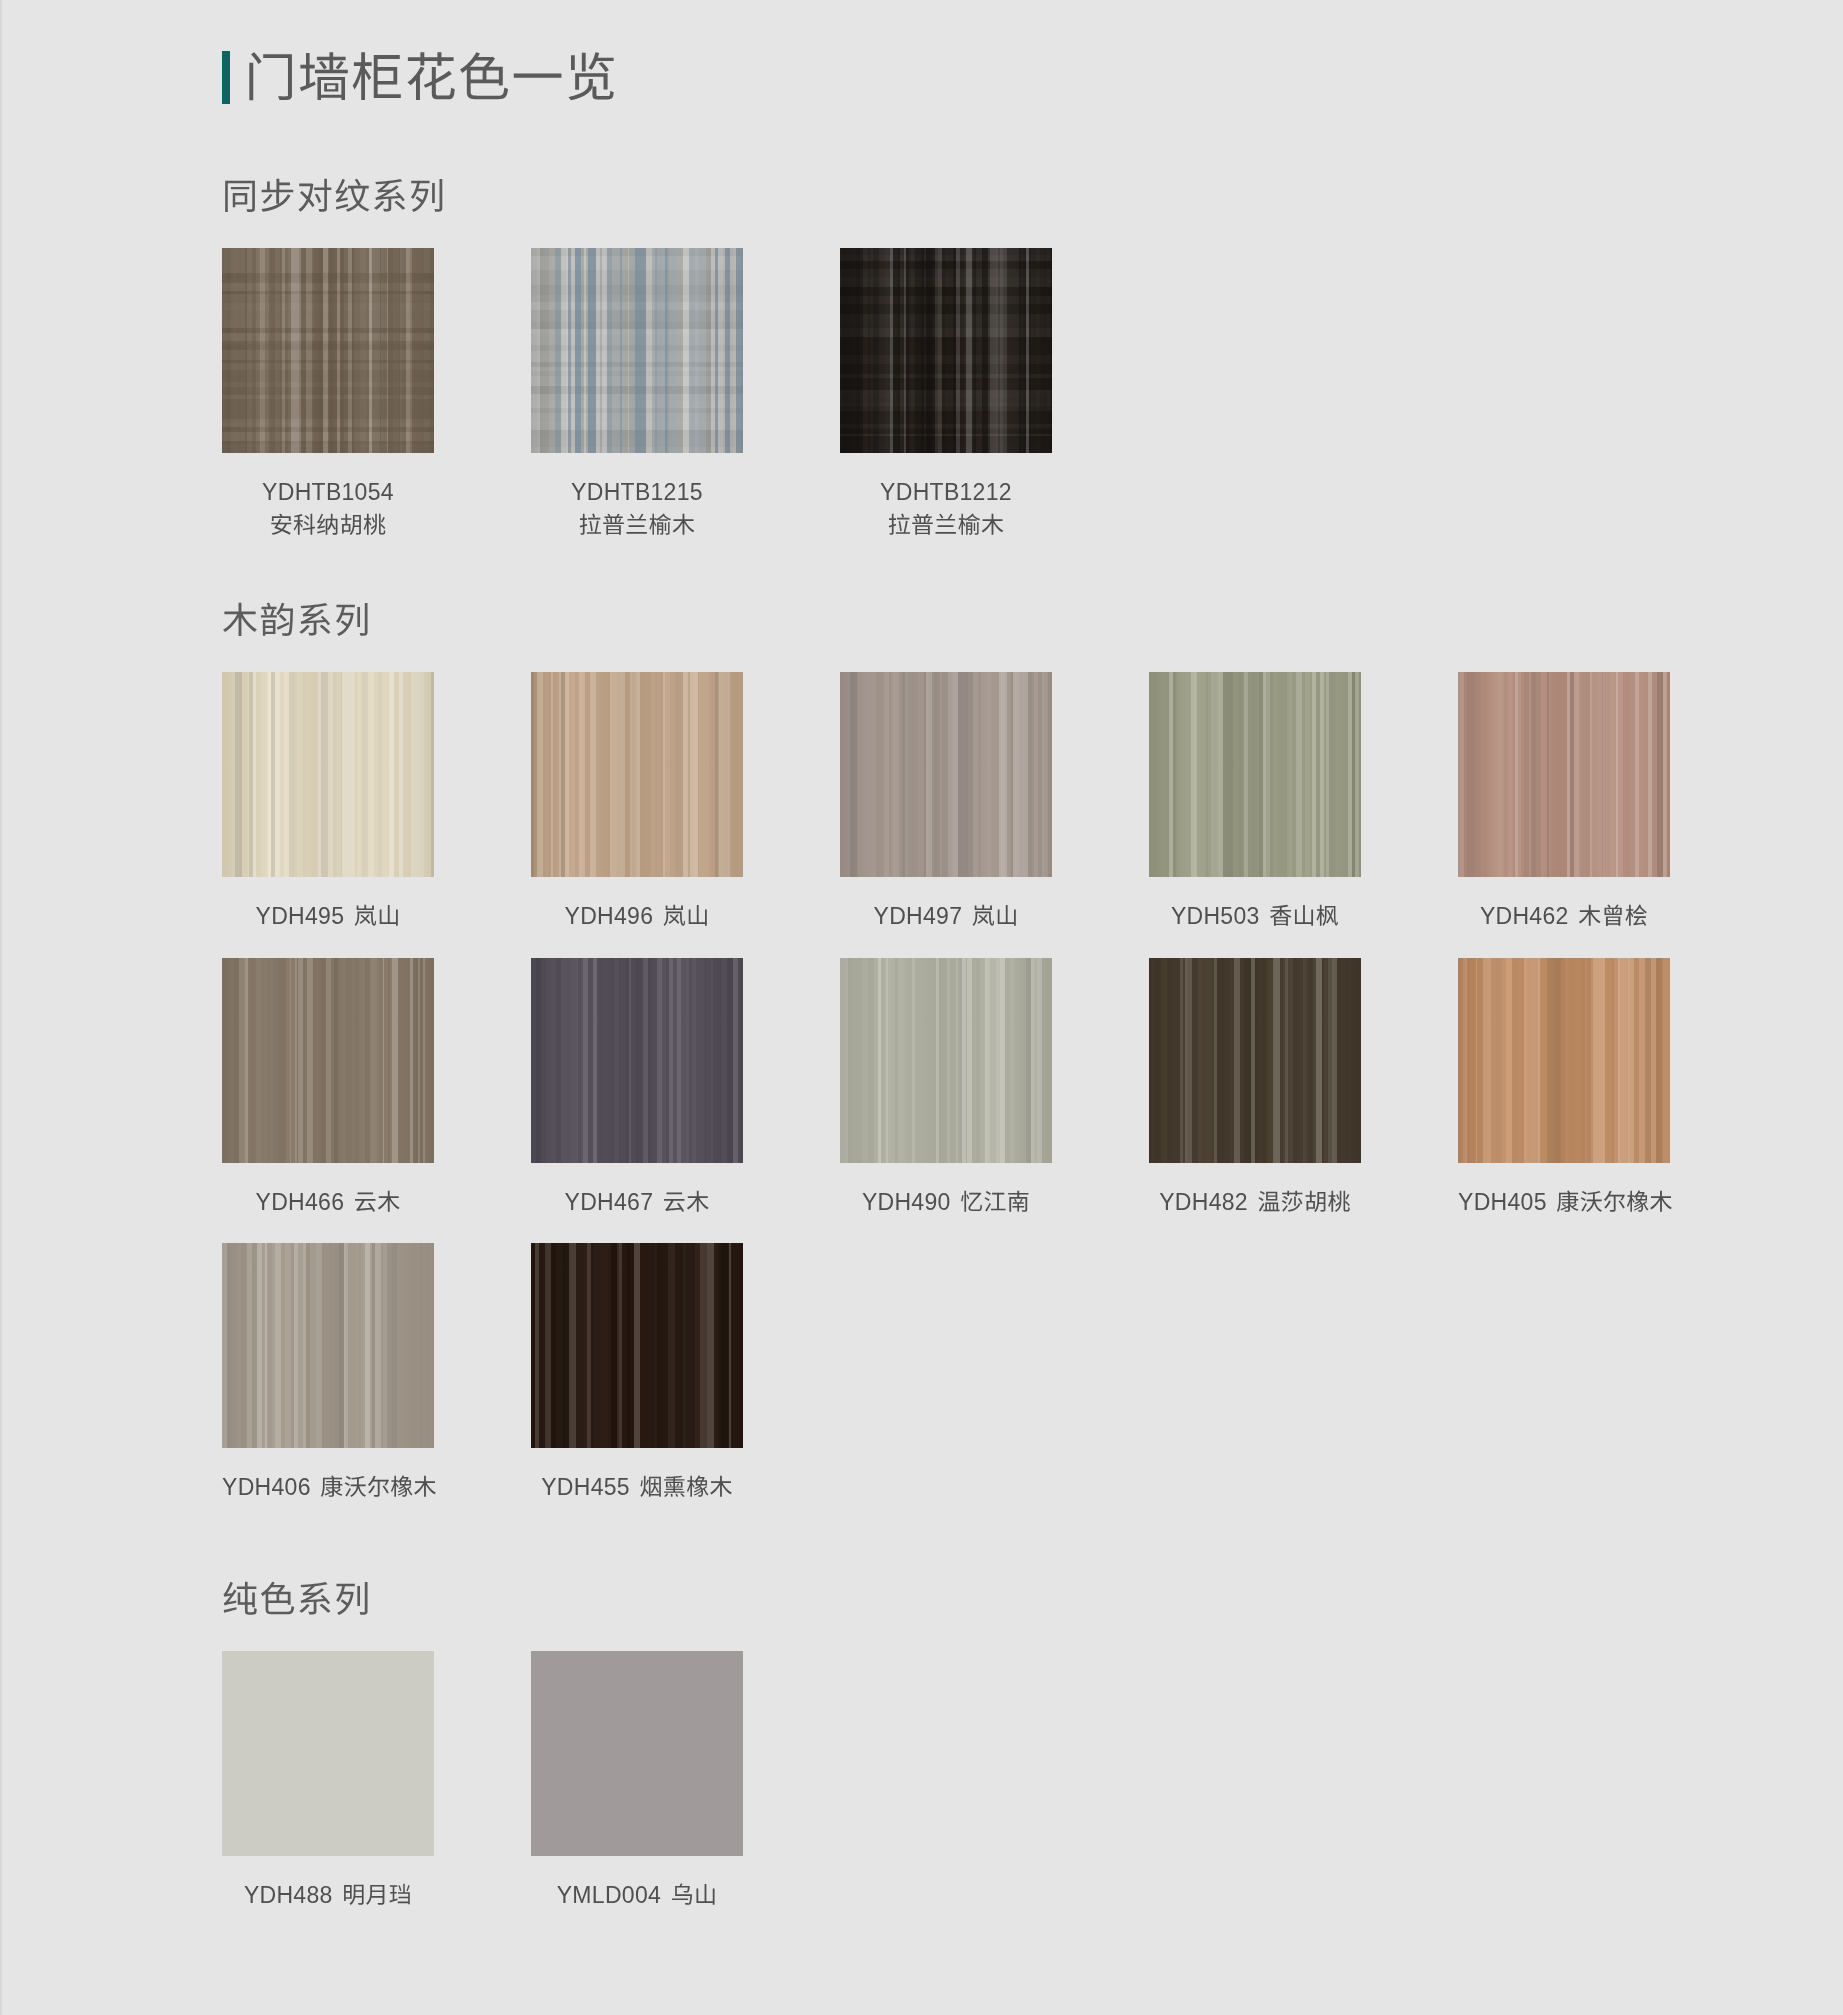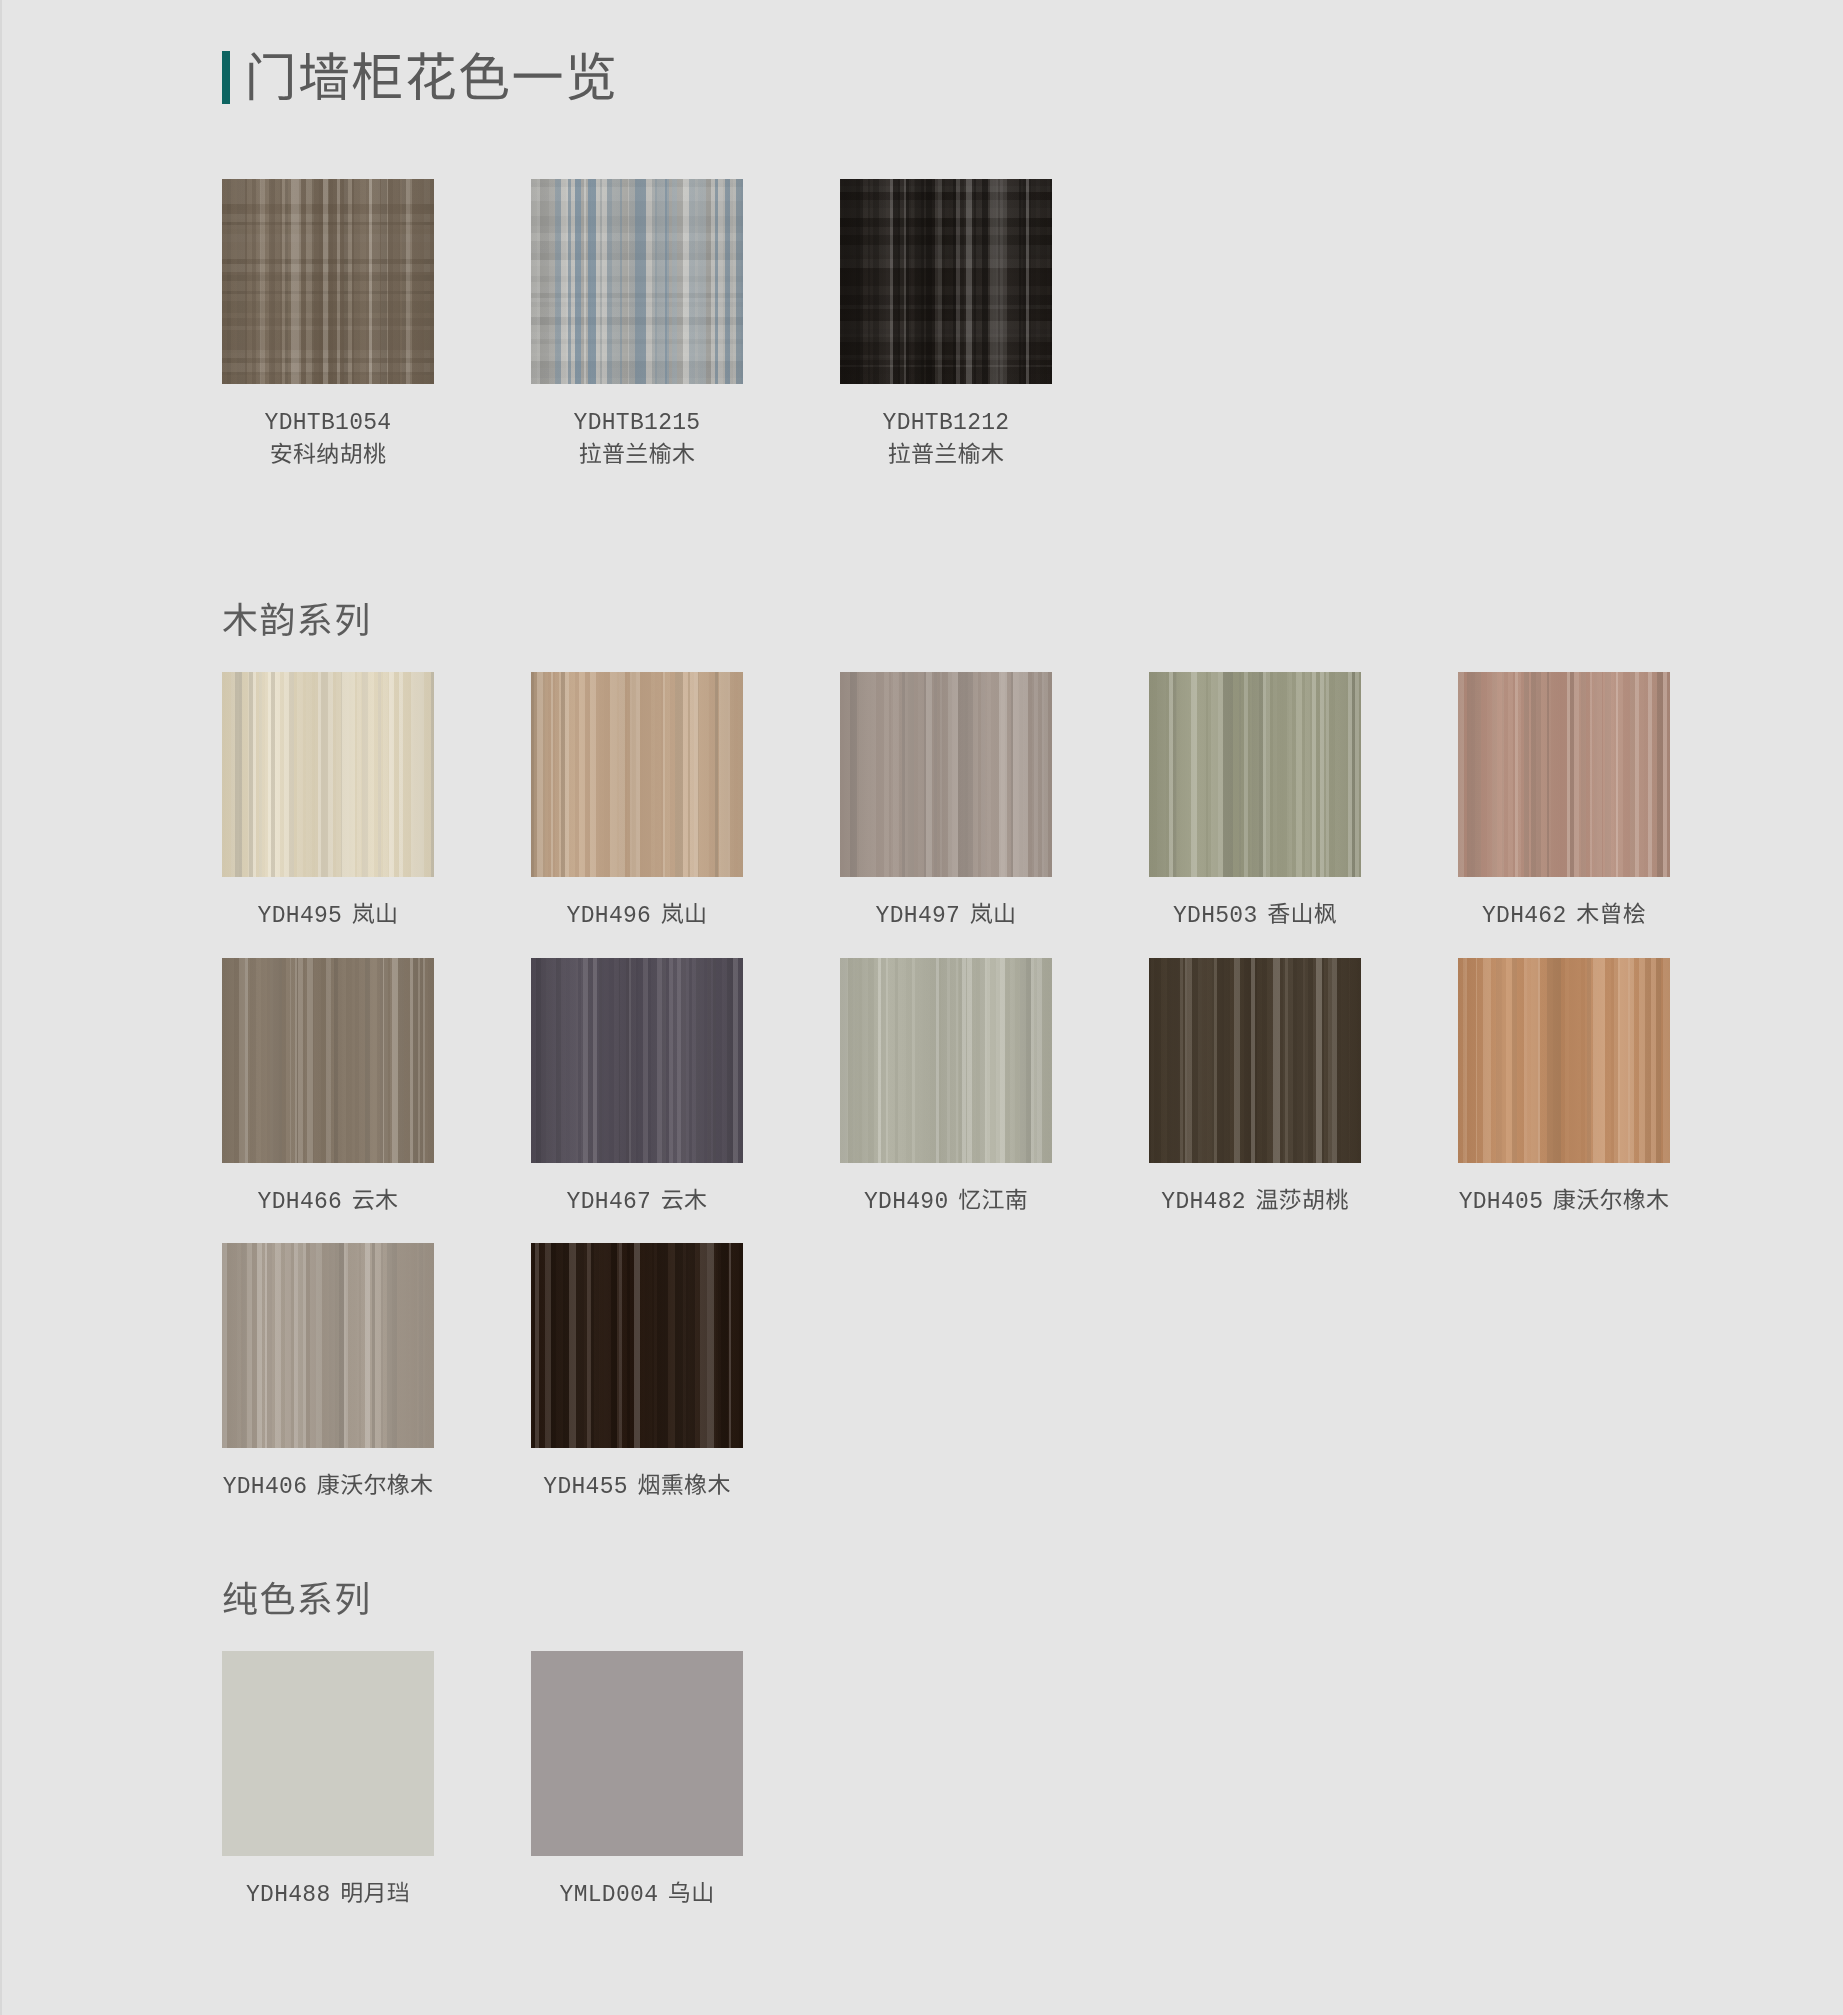--- a/index.html
+++ b/index.html
@@ -65,21 +65,20 @@
     font-weight: 400;
   }
   .grid {
     display: flex;
     flex-wrap: wrap;
   }
   .swatch-cell {
     width: 212px;
     margin-right: 97px;
     margin-bottom: 25px;
-    font-family: Liberation Mono, monospace;
   }
   .swatch-cell.last-in-row {
     margin-right: 0;
   }
   .swatch {
     width: 212px;
     height: 205px;
     position: relative;
     overflow: hidden;
   }
@@ -110,20 +109,21 @@
 <body>
 
 <div class="page">
 
   <div class="title-row">
     <div class="title-bar"></div>
     <div class="title-text">门墙柜花色一览</div>
   </div>
 
   <div class="section" id="sec-0">
+    <h2 class="section-title">同步对纹系列</h2>
     <div class="grid">
         <div class="swatch-cell">
           <div class="swatch">
             <div class="grain" style="background: linear-gradient(90deg, rgba(93, 80, 66, 0.208) 0%, rgba(93, 80, 66, 0.208) 2.58%, rgba(0, 0, 0, 0.075) 2.58%, rgba(0, 0, 0, 0.075) 4.42%, rgba(93, 80, 66, 0.13) 4.42%, rgba(93, 80, 66, 0.13) 7.16%, rgba(0, 0, 0, 0.06) 7.16%, rgba(0, 0, 0, 0.06) 9.4%, rgba(0, 0, 0, 0.067) 9.4%, rgba(0, 0, 0, 0.067) 10.77%, rgba(93, 80, 66, 0.506) 10.77%, rgba(93, 80, 66, 0.506) 11.82%, rgba(93, 80, 66, 0.157) 11.82%, rgba(93, 80, 66, 0.157) 14.31%, rgba(93, 80, 66, 0.42) 14.31%, rgba(93, 80, 66, 0.42) 16.15%, rgba(93, 80, 66, 0.16) 16.15%, rgba(93, 80, 66, 0.16) 17.06%, rgba(0, 0, 0, 0.047) 17.06%, rgba(0, 0, 0, 0.047) 17.7%, rgba(255, 255, 255, 0.118) 17.7%, rgba(255, 255, 255, 0.118) 18.32%, rgba(255, 255, 255, 0.08) 18.32%, rgba(255, 255, 255, 0.08) 20.06%, rgba(93, 80, 66, 0.196) 20.06%, rgba(93, 80, 66, 0.196) 22.33%, rgba(93, 80, 66, 0.506) 22.33%, rgba(93, 80, 66, 0.506) 23.31%, rgba(93, 80, 66, 0.55) 23.31%, rgba(93, 80, 66, 0.55) 25.15%, rgba(93, 80, 66, 0.33) 25.15%, rgba(93, 80, 66, 0.33) 27.4%, rgba(93, 80, 66, 0.443) 27.4%, rgba(93, 80, 66, 0.443) 28.51%, rgba(255, 255, 255, 0.067) 28.51%, rgba(255, 255, 255, 0.067) 29.5%, rgba(0, 0, 0, 0.098) 29.5%, rgba(0, 0, 0, 0.098) 31%, rgba(0, 0, 0, 0.04) 31%, rgba(0, 0, 0, 0.04) 32.48%, rgba(255, 255, 255, 0.176) 32.48%, rgba(255, 255, 255, 0.176) 33.51%, rgba(255, 255, 255, 0.184) 33.51%, rgba(255, 255, 255, 0.184) 36.24%, rgba(255, 255, 255, 0.09) 36.24%, rgba(255, 255, 255, 0.09) 37.47%, rgba(93, 80, 66, 0.39) 37.47%, rgba(93, 80, 66, 0.39) 39.46%, rgba(255, 255, 255, 0.09) 39.46%, rgba(255, 255, 255, 0.09) 42.22%, rgba(0, 0, 0, 0.063) 42.22%, rgba(0, 0, 0, 0.063) 43.26%, rgba(93, 80, 66, 0.42) 43.26%, rgba(93, 80, 66, 0.42) 45.55%, rgba(93, 80, 66, 0.533) 45.55%, rgba(93, 80, 66, 0.533) 47.57%, rgba(255, 255, 255, 0.173) 47.57%, rgba(255, 255, 255, 0.173) 49.77%, rgba(0, 0, 0, 0.055) 49.77%, rgba(0, 0, 0, 0.055) 50.43%, rgba(93, 80, 66, 0.56) 50.43%, rgba(93, 80, 66, 0.56) 52.22%, rgba(93, 80, 66, 0.47) 52.22%, rgba(93, 80, 66, 0.47) 54.22%, rgba(255, 255, 255, 0.125) 54.22%, rgba(255, 255, 255, 0.125) 55.45%, rgba(93, 80, 66, 0.54) 55.45%, rgba(93, 80, 66, 0.54) 56.43%, rgba(93, 80, 66, 0.573) 56.43%, rgba(93, 80, 66, 0.573) 57.75%, rgba(0, 0, 0, 0.1) 57.75%, rgba(0, 0, 0, 0.1) 59.49%, rgba(255, 255, 255, 0.075) 59.49%, rgba(255, 255, 255, 0.075) 61.18%, rgba(93, 80, 66, 0.57) 61.18%, rgba(93, 80, 66, 0.57) 62.26%, rgba(93, 80, 66, 0.345) 62.26%, rgba(93, 80, 66, 0.345) 65.18%, rgba(93, 80, 66, 0.235) 65.18%, rgba(93, 80, 66, 0.235) 67.01%, rgba(93, 80, 66, 0.24) 67.01%, rgba(93, 80, 66, 0.24) 68.11%, rgba(93, 80, 66, 0.357) 68.11%, rgba(93, 80, 66, 0.357) 69.55%, rgba(255, 255, 255, 0.184) 69.55%, rgba(255, 255, 255, 0.184) 70.89%, rgba(0, 0, 0, 0.086) 70.89%, rgba(0, 0, 0, 0.086) 72.24%, rgba(0, 0, 0, 0.086) 72.24%, rgba(0, 0, 0, 0.086) 74.36%, rgba(93, 80, 66, 0.54) 74.36%, rgba(93, 80, 66, 0.54) 75.11%, rgba(0, 0, 0, 0.118) 75.11%, rgba(0, 0, 0, 0.118) 77.61%, rgba(255, 255, 255, 0.08) 77.61%, rgba(255, 255, 255, 0.08) 78.52%, rgba(93, 80, 66, 0.56) 78.52%, rgba(93, 80, 66, 0.56) 80.62%, rgba(93, 80, 66, 0.43) 80.62%, rgba(93, 80, 66, 0.43) 83.43%, rgba(93, 80, 66, 0.482) 83.43%, rgba(93, 80, 66, 0.482) 84.03%, rgba(93, 80, 66, 0.204) 84.03%, rgba(93, 80, 66, 0.204) 84.8%, rgba(0, 0, 0, 0.082) 84.8%, rgba(0, 0, 0, 0.082) 86.56%, rgba(255, 255, 255, 0.137) 86.56%, rgba(255, 255, 255, 0.137) 88.91%, rgba(255, 255, 255, 0.05) 88.91%, rgba(255, 255, 255, 0.05) 89.64%, rgba(93, 80, 66, 0.37) 89.64%, rgba(93, 80, 66, 0.37) 91.76%, rgba(93, 80, 66, 0.36) 91.76%, rgba(93, 80, 66, 0.36) 93.5%, rgba(93, 80, 66, 0.384) 93.5%, rgba(93, 80, 66, 0.384) 95.27%, rgba(0, 0, 0, 0.055) 95.27%, rgba(0, 0, 0, 0.055) 97.88%, rgba(93, 80, 66, 0.427) 97.88%, rgba(93, 80, 66, 0.427) 100%), linear-gradient(90deg, rgba(0, 0, 0, 0.1) 0%, rgba(255, 255, 255, 0.06) 22%, rgba(0, 0, 0, 0.07) 48%, rgba(255, 255, 255, 0.07) 72%, rgba(0, 0, 0, 0.09) 100%), linear-gradient(0deg, rgba(0, 0, 0, 0.024) 0%, rgba(0, 0, 0, 0.024) 3.27%, rgba(0, 0, 0, 0.02) 3.27%, rgba(0, 0, 0, 0.02) 4.46%, rgba(0, 0, 0, 0.055) 4.46%, rgba(0, 0, 0, 0.055) 5.82%, rgba(255, 255, 255, 0.067) 5.82%, rgba(255, 255, 255, 0.067) 10.31%, rgba(0, 0, 0, 0.055) 10.31%, rgba(0, 0, 0, 0.055) 12.47%, rgba(255, 255, 255, 0.06) 12.47%, rgba(255, 255, 255, 0.06) 14.93%, rgba(255, 255, 255, 0.047) 14.93%, rgba(255, 255, 255, 0.047) 16.42%, rgba(0, 0, 0, 0.027) 16.42%, rgba(0, 0, 0, 0.027) 20.05%, rgba(0, 0, 0, 0.024) 20.05%, rgba(0, 0, 0, 0.024) 24.03%, rgba(0, 0, 0, 0.024) 24.03%, rgba(0, 0, 0, 0.024) 26.29%, rgba(255, 255, 255, 0.043) 26.29%, rgba(255, 255, 255, 0.043) 28.45%, rgba(0, 0, 0, 0.043) 28.45%, rgba(0, 0, 0, 0.043) 32.35%, rgba(255, 255, 255, 0.02) 32.35%, rgba(255, 255, 255, 0.02) 34.52%, rgba(0, 0, 0, 0.03) 34.52%, rgba(0, 0, 0, 0.03) 37.64%, rgba(0, 0, 0, 0.03) 37.64%, rgba(0, 0, 0, 0.03) 40.3%, rgba(255, 255, 255, 0.027) 40.3%, rgba(255, 255, 255, 0.027) 42.35%, rgba(255, 255, 255, 0.03) 42.35%, rgba(255, 255, 255, 0.03) 44.03%, rgba(0, 0, 0, 0.075) 44.03%, rgba(0, 0, 0, 0.075) 45.45%, rgba(255, 255, 255, 0.027) 45.45%, rgba(255, 255, 255, 0.027) 50.43%, rgba(0, 0, 0, 0.067) 50.43%, rgba(0, 0, 0, 0.067) 52.94%, rgba(0, 0, 0, 0.027) 52.94%, rgba(0, 0, 0, 0.027) 54.54%, rgba(255, 255, 255, 0.08) 54.54%, rgba(255, 255, 255, 0.08) 58.32%, rgba(0, 0, 0, 0.063) 58.32%, rgba(0, 0, 0, 0.063) 60.8%, rgba(255, 255, 255, 0.063) 60.8%, rgba(255, 255, 255, 0.063) 65.42%, rgba(255, 255, 255, 0.05) 65.42%, rgba(255, 255, 255, 0.05) 69.29%, rgba(255, 255, 255, 0.07) 69.29%, rgba(255, 255, 255, 0.07) 73.39%, rgba(255, 255, 255, 0.03) 73.39%, rgba(255, 255, 255, 0.03) 75.47%, rgba(255, 255, 255, 0.043) 75.47%, rgba(255, 255, 255, 0.043) 77.71%, rgba(0, 0, 0, 0.067) 77.71%, rgba(0, 0, 0, 0.067) 79.16%, rgba(255, 255, 255, 0.067) 79.16%, rgba(255, 255, 255, 0.067) 80.63%, rgba(255, 255, 255, 0.075) 80.63%, rgba(255, 255, 255, 0.075) 83.07%, rgba(0, 0, 0, 0.027) 83.07%, rgba(0, 0, 0, 0.027) 84.65%, rgba(0, 0, 0, 0.043) 84.65%, rgba(0, 0, 0, 0.043) 87.63%, rgba(255, 255, 255, 0.067) 87.63%, rgba(255, 255, 255, 0.067) 89.33%), rgb(123, 108, 90);"></div>
           </div>
           <div class="cap">
             <span class="code">YDHTB1054</span>
             <span class="nm">安科纳胡桃</span>
           </div>
         </div>

